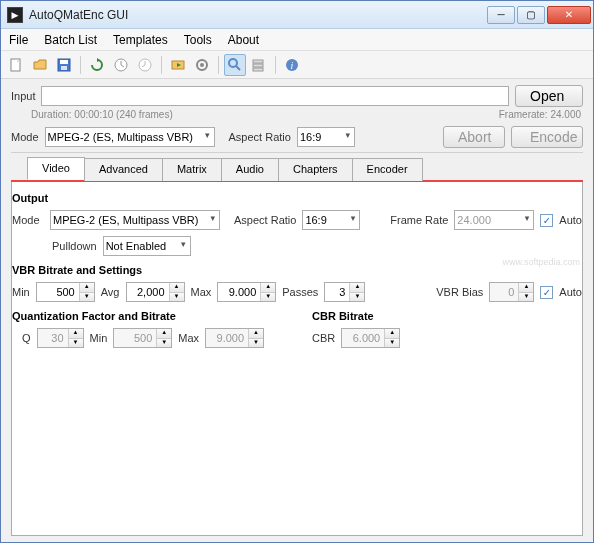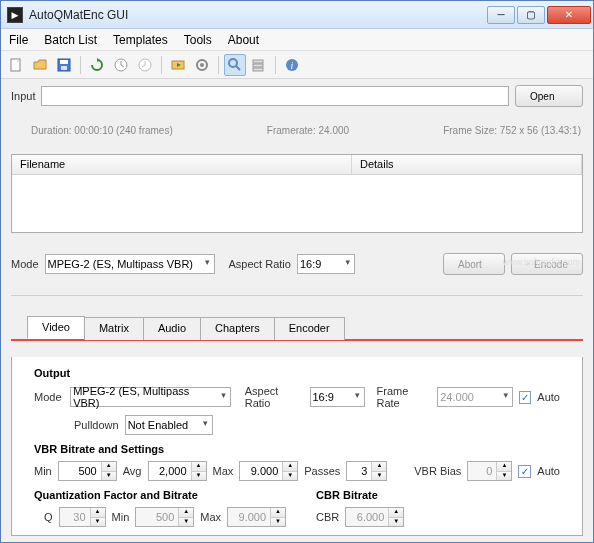--- a/index.html
+++ b/index.html
@@ -86,39 +86,39 @@
       cursor: pointer;
     }
     .tbtn.active { background: #d0e3f5; border: 1px solid #8ab4dc; }
     .tsep { width: 1px; height: 18px; background: #ccc; margin: 0 3px; }
     .tbtn svg { width: 16px; height: 16px; }
     .content {
       flex: 1;
       padding: 6px 10px;
       display: flex;
       flex-direction: column;
-      gap: 16px;
+      gap: 0;
       overflow: hidden;
     }
     .row { display: flex; align-items: center; gap: 6px; }
     .label { color: #333; }
     .input-text {
       height: 20px;
       border: 1px solid #adadad;
       background: #fff;
       padding: 0 4px;
       font-size: 11px;
     }
     .btn {
       height: 22px;
       padding: 0 14px;
       border: 1px solid #adadad;
       border-radius: 3px;
       background: linear-gradient(to bottom, #fafafa, #e4e4e4);
-      font-size: 10px;
+      font-size: 14px;
       cursor: pointer;
       display: inline-flex;
       align-items: center;
       gap: 4px;
     }
     .btn:disabled, .btn.disabled {
       color: #999;
       cursor: default;
     }
     .info-row {
@@ -188,21 +188,21 @@
     .tab.active {
       background: #fff;
       border-bottom: 1px solid #fff;
       top: 0;
       padding-bottom: 5px;
     }
     .tabpanel {
       border: 1px solid #adadad;
       border-top: none;
       background: #fff;
-      padding: 8px 22px;
+      padding: 8px 0;
       flex: 1;
       display: flex;
       flex-direction: column;
       gap: 6px;
     }
     .section-title { font-weight: bold; font-size: 11px; margin-top: 2px; }
     .spinner {
       display: inline-flex;
       align-items: center;
       border: 1px solid #adadad;
@@ -356,30 +356,22 @@
 
     <div class="row">
       <span class="label">Input</span>
       <input class="input-text" style="flex: 1 1 0%;" value="">
       <button class="btn" style="width:68px">Open</button>
     </div>
 
     <div class="info-row">
       <span>Duration: 00:00:10 (240 frames)</span>
       <span>Framerate: 24.000</span>
-      <span>Frame Size: 752 x 56 (13.43:1)</span>
     </div>
 
-    <div class="listview">
-      <div class="lv-header">
-        <div class="lv-col" style="width:340px">Filename</div>
-        <div class="lv-col" style="flex:1">Details</div>
-      </div>
-      <div class="lv-body"></div>
-    </div>
 
     <div class="row" style="margin-top:4px">
       <span class="label">Mode</span>
       <div class="select" style="width:170px">
           <span>MPEG-2 (ES, Multipass VBR)</span>
         </div>
       <span class="label" style="margin-left:8px">Aspect Ratio</span>
       <div class="select" style="width:58px">
           <span>16:9</span>
         </div>
@@ -390,20 +382,21 @@
             <path d="M3 13 L3 9 L10 2 L14 6 L7 13 Z" fill="#ddd" stroke="#bbb"></path>
           </svg>
         <span>Encode</span>
       </button>
     </div>
 
     <div class="hr"></div>
 
     <div class="tabs">
       <div class="tab active">Video</div>
+      <div class="tab">Advanced</div>
       <div class="tab">Matrix</div>
       <div class="tab">Audio</div>
       <div class="tab">Chapters</div>
       <div class="tab">Encoder</div>
     </div>
 
     <div class="tabpanel">
 
       <div class="section-title">Output</div>
       <div class="row">

